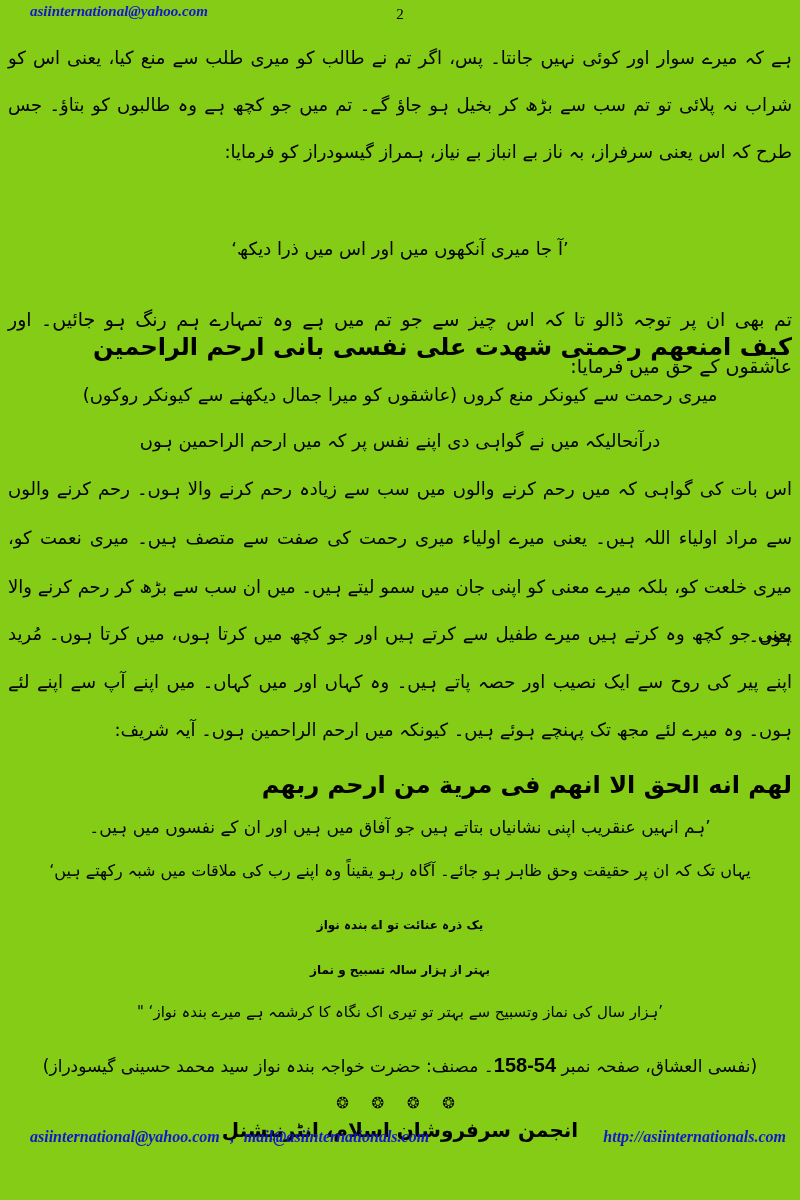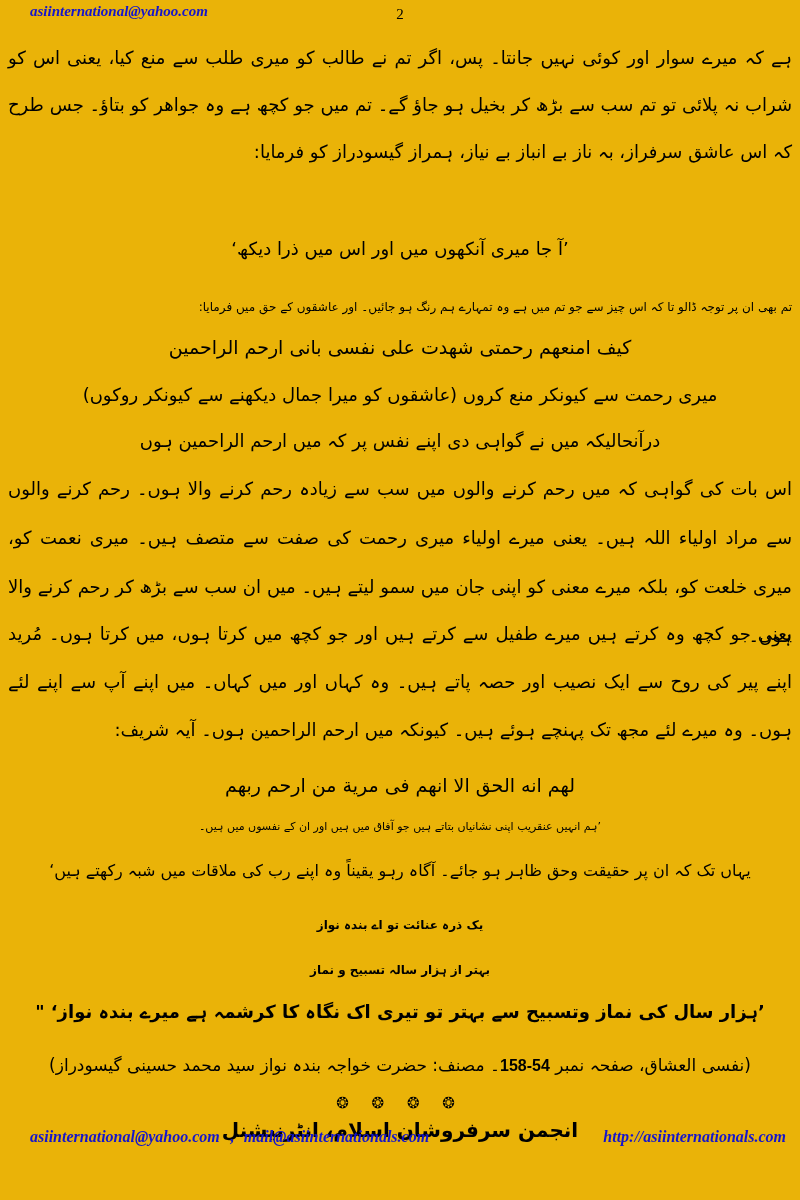--- a/index.html
+++ b/index.html
@@ -1,20 +1,20 @@
 <!DOCTYPE html>
 <html><head>
 <meta charset="utf-8">
 <style>
   html, body { margin: 0; padding: 0; background: #ffffff; }
   .page {
     position: relative;
     width: 800px;
     height: 1200px;
-    background: #eab308;
+    background: #84cc16;
     overflow: hidden;
     font-family: "DejaVu Sans", sans-serif;
     color: #000000;
   }
   .blk { position: absolute; left: 8px; right: 8px; }
 
   .hdr-email {
     position: absolute; top: 3px; left: 30px;
     font-family: "Liberation Serif", serif;
     font-style: italic; font-weight: bold;
@@ -36,36 +36,37 @@
   }
   .para.tight { line-height: 49px; }
 
   .center {
     direction: rtl;
     font-size: 18px;
     line-height: 30px;
     text-align: center;
   }
   .arabic-bold {
-    font-weight: normal;
-    font-size: 19px;
+    font-weight: bold;
+    font-size: 24px;
+    text-align: right;
   }
   .verse-bold {
     font-weight: bold;
     font-size: 12px;
   }
   .verse-trans-bold {
-    font-weight: bold;
-    font-size: 18px;
+    font-weight: normal;
+    font-size: 15px;
   }
   .citation { font-size: 17px; }
   .citation .digits {
     font-family: "Liberation Sans", sans-serif;
     font-weight: bold;
-    font-size: 16px;
+    font-size: 20px;
     direction: ltr;
     unicode-bidi: embed;
   }
   .ornaments {
     text-align: center;
     font-size: 15px;
     letter-spacing: 9px;
     line-height: 26px;
   }
   .org-name {
@@ -86,40 +87,40 @@
   .footer-sep { font-style: normal; padding: 0 10px; }
 </style>
 </head>
 <body>
 
 <div class="page">
 
   <a class="hdr-email">asiinternational@yahoo.com</a>
   <div class="page-num">2</div>
 
-  <div class="blk para" style="top:34px" lang="ur" dir="rtl">ہے کہ میرے سوار اور کوئی نہیں جانتا۔ پس، اگر تم نے طالب کو میری طلب سے منع کیا، یعنی اس کو شراب نہ پلائی تو تم سب سے بڑھ کر بخیل ہو جاؤ گے۔ تم میں جو کچھ ہے وہ جواهر کو بتاؤ۔ جس طرح کہ اس عاشق سرفراز، بہ ناز بے انباز بے نیاز، ہمراز گیسودراز کو فرمایا:</div>
+  <div class="blk para" style="top:34px" lang="ur" dir="rtl">ہے کہ میرے سوار اور کوئی نہیں جانتا۔ پس، اگر تم نے طالب کو میری طلب سے منع کیا، یعنی اس کو شراب نہ پلائی تو تم سب سے بڑھ کر بخیل ہو جاؤ گے۔ تم میں جو کچھ ہے وہ طالبوں کو بتاؤ۔ جس طرح کہ اس یعنی سرفراز، بہ ناز بے انباز بے نیاز، ہمراز گیسودراز کو فرمایا:</div>
 
 
   <div class="blk center" style="top:234px" lang="ur" dir="rtl">’آ جا میری آنکھوں میں اور اس میں ذرا دیکھ‘</div>
 
-  <div class="blk para" style="top:284px; font-size:12px" lang="ur" dir="rtl">تم بھی ان پر توجہ ڈالو تا کہ اس چیز سے جو تم میں ہے وہ تمہارے ہم رنگ ہو جائیں۔ اور عاشقوں کے حق میں فرمایا:</div>
+  <div class="blk para" style="top:296px; font-size:19px" lang="ur" dir="rtl">تم بھی ان پر توجہ ڈالو تا کہ اس چیز سے جو تم میں ہے وہ تمہارے ہم رنگ ہو جائیں۔ اور عاشقوں کے حق میں فرمایا:</div>
 
   <div class="blk center arabic-bold" style="top:332px" lang="ar" dir="rtl">کیف امنعهم رحمتی شهدت علی نفسی بانی ارحم الراحمین</div>
 
   <div class="blk center" style="top:380px" lang="ur" dir="rtl">میری رحمت سے کیونکر منع کروں (عاشقوں کو میرا جمال دیکھنے سے کیونکر روکوں)</div>
 
   <div class="blk center" style="top:426px" lang="ur" dir="rtl">درآنحالیکہ میں نے گواہی دی اپنے نفس پر کہ میں ارحم الراحمین ہوں</div>
 
   <div class="blk para tight" style="top:464px" lang="ur" dir="rtl">اس بات کی گواہی کہ میں رحم کرنے والوں میں سب سے زیادہ رحم کرنے والا ہوں۔ رحم کرنے والوں سے مراد اولیاء اللہ ہیں۔ یعنی میرے اولیاء میری رحمت کی صفت سے متصف ہیں۔ میری نعمت کو، میری خلعت کو، بلکہ میرے معنی کو اپنی جان میں سمو لیتے ہیں۔ میں ان سب سے بڑھ کر رحم کرنے والا ہوں۔</div>
 
   <div class="blk para" style="top:610px; line-height:48px" lang="ur" dir="rtl">یعنی جو کچھ وہ کرتے ہیں میرے طفیل سے کرتے ہیں اور جو کچھ میں کرتا ہوں، میں کرتا ہوں۔ مُرید اپنے پیر کی روح سے ایک نصیب اور حصہ پاتے ہیں۔ وہ کہاں اور میں کہاں۔ میں اپنے آپ سے اپنے لئے ہوں۔ وہ میرے لئے مجھ تک پہنچے ہوئے ہیں۔ کیونکہ میں ارحم الراحمین ہوں۔ آیہ شریف:</div>
 
   <div class="blk center arabic-bold" style="top:770px" lang="ar" dir="rtl">لهم انه الحق الا انهم فی مریة من ارحم ربهم</div>
 
-  <div class="blk center" style="top:812px; font-size:11px" lang="ur" dir="rtl">’ہم انہیں عنقریب اپنی نشانیاں بتاتے ہیں جو آفاق میں ہیں اور ان کے نفسوں میں ہیں۔</div>
+  <div class="blk center" style="top:812px; font-size:17px" lang="ur" dir="rtl">’ہم انہیں عنقریب اپنی نشانیاں بتاتے ہیں جو آفاق میں ہیں اور ان کے نفسوں میں ہیں۔</div>
 
   <div class="blk center" style="top:856px; font-size:16px" lang="ur" dir="rtl">یہاں تک کہ ان پر حقیقت وحق ظاہر ہو جائے۔ آگاہ رہو یقیناً وہ اپنے رب کی ملاقات میں شبہ رکھتے ہیں‘</div>
 
   <div class="blk center verse-bold" style="top:910px" lang="ur" dir="rtl">یک ذرہ عنائت تو اے بندہ نواز</div>
 
   <div class="blk center verse-bold" style="top:955px" lang="fa" dir="rtl">بہتر از ہزار سالہ تسبیح و نماز</div>
 
   <div class="blk center verse-trans-bold" style="top:997px" lang="ur" dir="rtl">’ہزار سال کی نماز وتسبیح سے بہتر تو تیری اک نگاہ کا کرشمہ ہے میرے بندہ نواز‘ "</div>
 
   <div class="blk center citation" style="top:1050px" lang="ur" dir="rtl">

